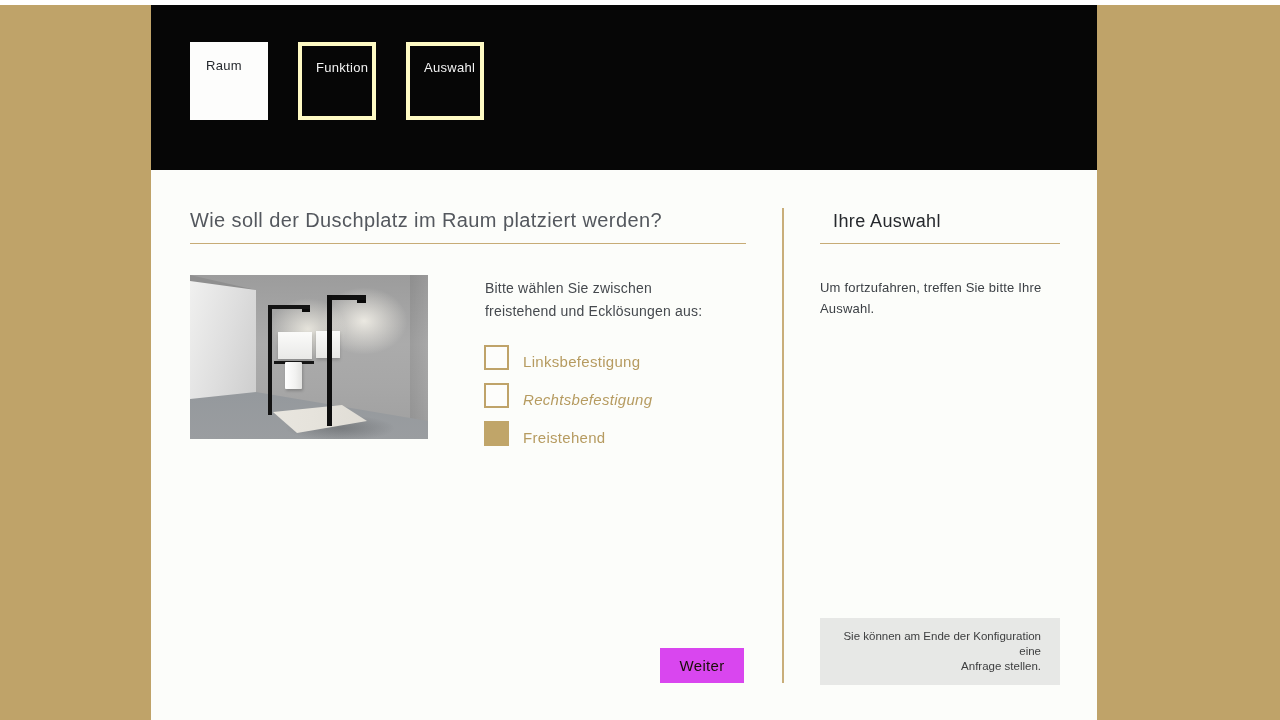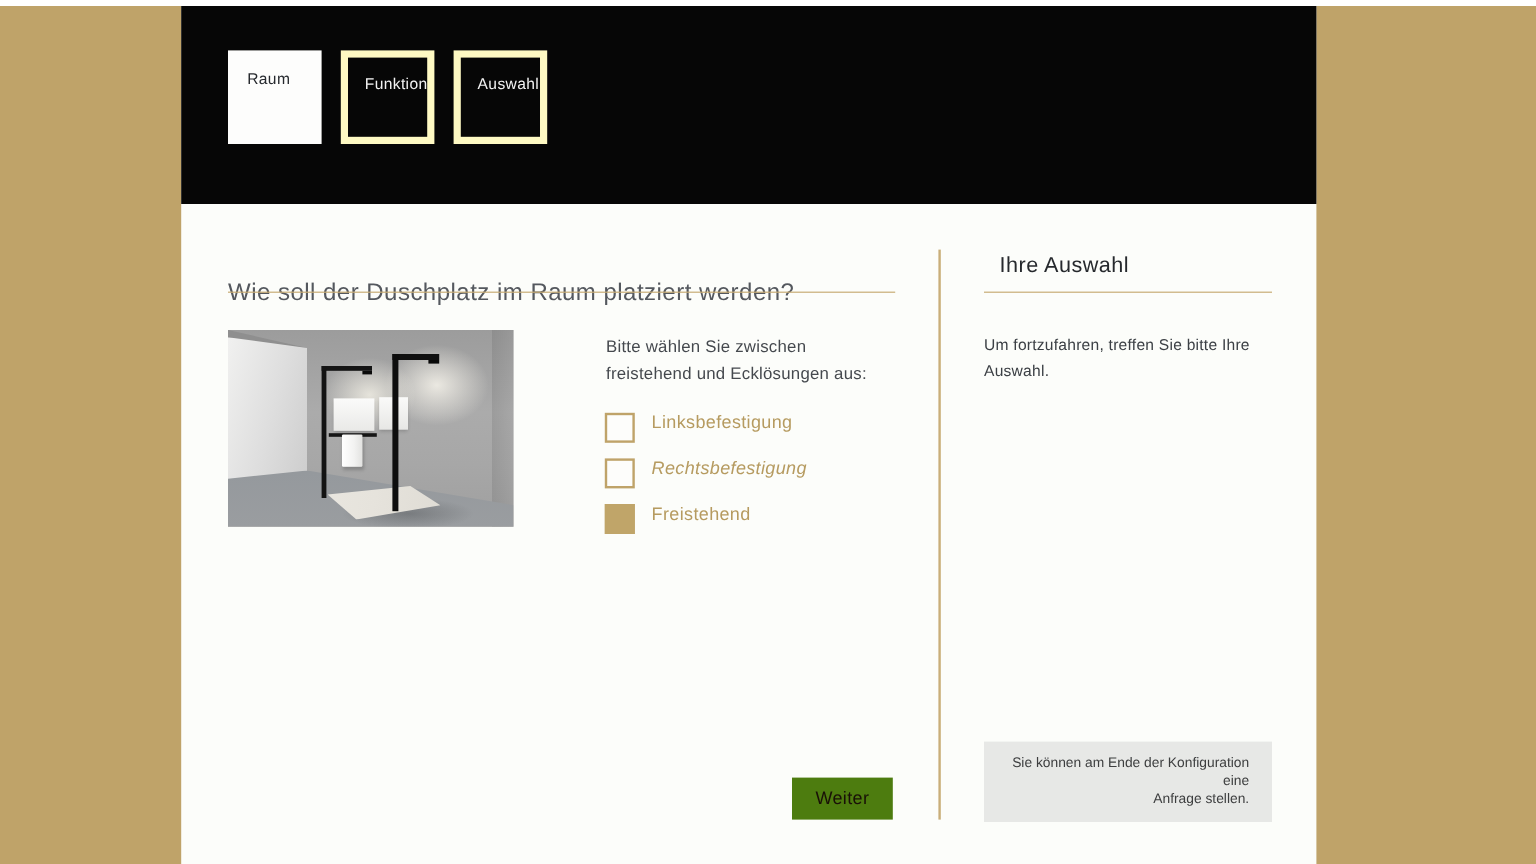--- a/index.html
+++ b/index.html
@@ -4,28 +4,28 @@
 <style>
   * { margin:0; padding:0; box-sizing:border-box; }
   html,body { width:1280px; height:720px; overflow:hidden; background:#ffffff;
               font-family:"Liberation Sans", sans-serif; }
   .page { position:relative; width:1280px; height:720px; background:#ffffff; }
   .gold-bg { position:absolute; left:0; top:5px; width:1280px; height:715px; background:#bfa369; }
   .content { position:absolute; left:151px; top:5px; width:946px; height:715px; background:#fcfdfa; }
 
   
   .header { position:absolute; left:0; top:0; width:946px; height:165px; background:#060606; }
-  .tabs { position:absolute; left:39px; top:37px; display:flex; gap:16px; }
+  .tabs { position:absolute; left:39px; top:37px; display:flex; gap:30px; }
   .tab { width:78px; height:78px; padding:14px 6px 0 14px; font-size:13px; letter-spacing:.3px;
-         border:6px solid #fef9c3; color:#f2f2f2; background:transparent; cursor:pointer; }
+         border:4px solid #fef9c3; color:#f2f2f2; background:transparent; cursor:pointer; }
   .tab.active { border:none; background:#fdfdfc; color:#26292e; padding:16px 6px 0 16px; }
 
   
   .question { position:absolute; left:39px; top:204px; font-size:20px; color:#54585e;
-              letter-spacing:.4px; white-space:nowrap;margin-top:24px; }
+              letter-spacing:.4px; white-space:nowrap; }
   .q-underline { position:absolute; left:39px; top:238px; width:556px; height:1px; background:#c7ac76; }
 
   
   .img { position:absolute; left:39px; top:270px; width:238px; height:164px; overflow:hidden;
          background:linear-gradient(180deg,#9c9c9c 0%,#ababab 42%,#a7a7a7 68%,#9f9f9f 100%); }
   .img div { position:absolute; }
   .corner-shade { left:220px; top:0; width:18px; height:164px;
                   background:linear-gradient(90deg, rgba(0,0,0,.09), rgba(0,0,0,.02)); }
   .ceiling { left:0; top:0; width:66px; height:18px; background:#8f8f8f;
              clip-path:polygon(0 0, 66px 15px, 0 17px); }
@@ -53,30 +53,30 @@
            background:linear-gradient(90deg,#ffffff 0%,#f2f2f1 60%,#e2e2e0 100%);
            box-shadow:1px 2px 3px rgba(0,0,0,.2); }
   .f1-bar { left:78px; top:30px; width:42px; height:4px; background:#141414; }
   .f1-post { left:78px; top:30px; width:4px; height:110px; background:#131313; }
   .f1-nub { left:112px; top:34px; width:8px; height:3px; background:#0a0a0a; }
   .f2-bar { left:137px; top:20px; width:39px; height:5px; background:#101010; }
   .f2-post { left:137px; top:20px; width:5px; height:131px; background:#0e0e0e; }
   .f2-nub { left:167px; top:25px; width:9px; height:3px; background:#090909; }
 
   
-  .intro { position:absolute; left:354px; top:272px; width:260px; font-size:14px; line-height:22.5px;
+  .intro { position:absolute; left:334px; top:272px; width:260px; font-size:14px; line-height:22.5px;
            color:#45494e; letter-spacing:.2px; white-space:pre-line; }
-  .opt-row { position:absolute; left:353px; display:flex; align-items:flex-start; height:26px; cursor:pointer; }
+  .opt-row { position:absolute; left:333px; display:flex; align-items:flex-end; height:26px; cursor:pointer; }
   .opt-row.r1 { top:339px; } .opt-row.r2 { top:377px;font-style:italic; } .opt-row.r3 { top:415px; }
   .cbox { width:25px; height:25px; border:2px solid #bfa369; background:#fdfdfb; flex:0 0 auto; }
   .cbox.checked { background:#c0a569; border-color:#c0a569; }
   .opt-label { margin-left:14px; font-size:15px; color:#b69b60; letter-spacing:.3px; }
 
   
-  .next-btn { position:absolute; left:509px; top:643px; width:84px; height:35px; background:#4d7c0f;
+  .next-btn { position:absolute; left:509px; top:643px; width:84px; height:35px; background:#d946ef;
               border:none; font-family:"Liberation Sans", sans-serif; font-size:15px; color:#191007;
               cursor:pointer; letter-spacing:.3px; }
 
   
   .v-divider { position:absolute; left:631px; top:203px; width:2px; height:475px; background:#c9ae79; }
 
   
   .panel-title { position:absolute; left:669px; top:206px; font-size:18px; color:#26292d; letter-spacing:.4px;margin-left:13px; }
   .p-underline { position:absolute; left:669px; top:238px; width:240px; height:1px; background:#c7ac76; }
   .panel-hint { position:absolute; left:669px; top:272px; width:240px; font-size:13px; line-height:21px;

